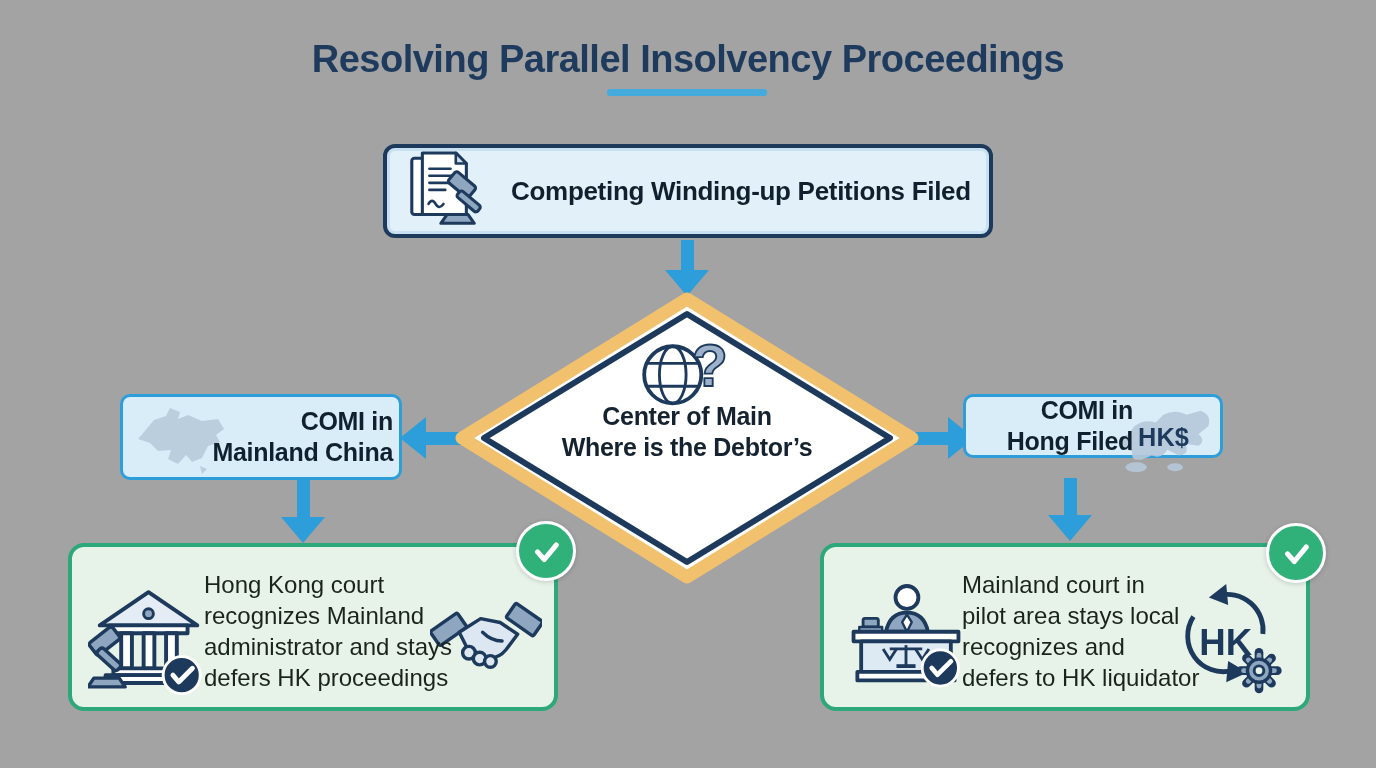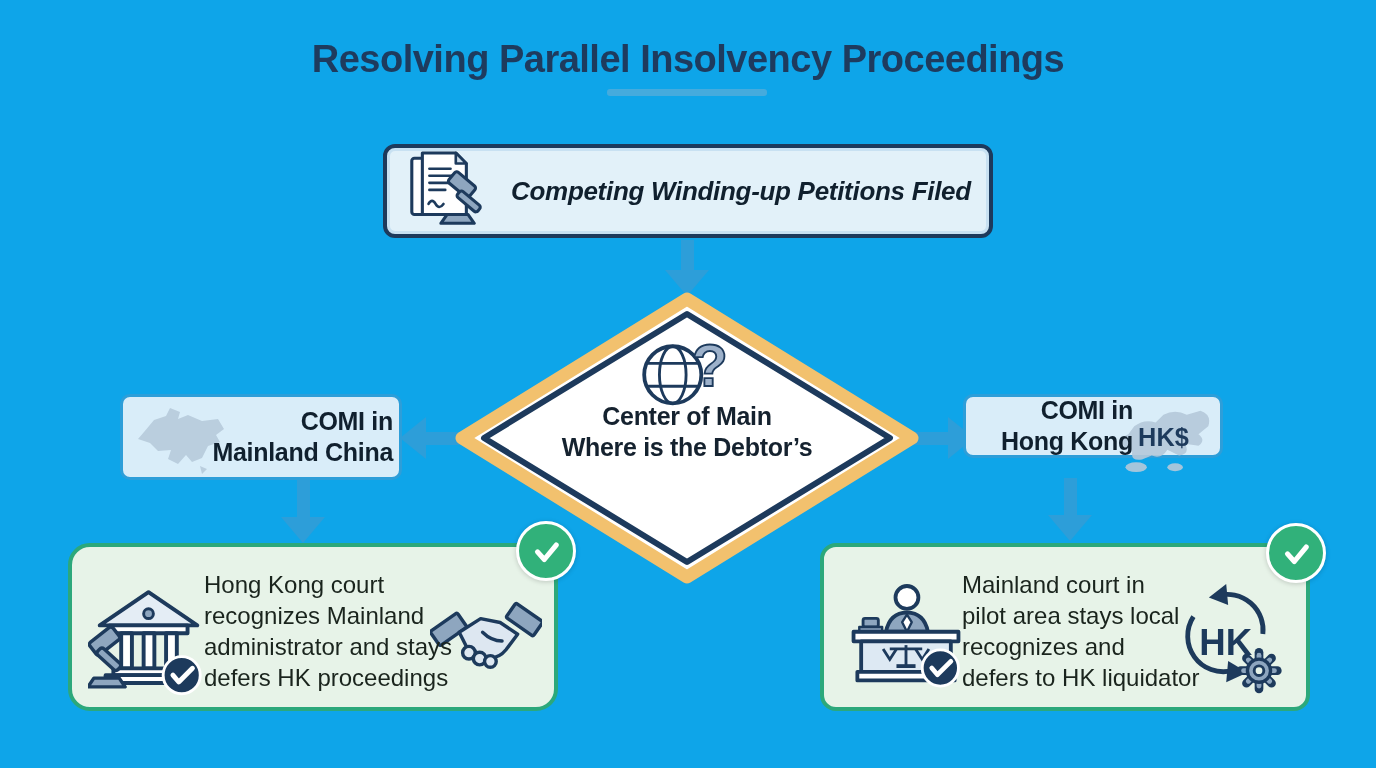--- a/index.html
+++ b/index.html
@@ -1,39 +1,39 @@
 <!DOCTYPE html>
 <html><head>
 <meta charset="utf-8">
 <style>
   html,body { margin:0; padding:0; background:#ffffff; }
   #canvas {
     position:relative; width:1376px; height:768px; margin:0 auto;
-    background:#0ea5e9; overflow:hidden;
+    background:#a3a3a3; overflow:hidden;
     font-family:"Liberation Sans", sans-serif;
   }
   
   .title {
     position:absolute; top:38px; left:0; width:100%;
     text-align:center; font-size:38px; font-weight:bold;
     letter-spacing:-0.5px; color:#1e3b5e;
   }
   .title-underline {
     position:absolute; left:607px; top:89px; width:160px; height:7px;
     background:#45abdd; border-radius:3px;
   }
   
   .start-box {
     position:absolute; left:383px; top:144px; width:610px; height:94px;
     box-sizing:border-box; background:#e2f1f9; border:4px solid #1d3a5c;
     border-radius:12px; display:flex; align-items:center;
     box-shadow:inset 0 0 0 3px rgba(140,190,225,.30);
   }
   .start-box .icon { margin-left:16px; flex:0 0 auto; }
-  .start-label { margin-left:20px; font-size:26px; font-weight:bold; color:#10202e; letter-spacing:-0.3px;font-style:italic; }
+  .start-label { margin-left:20px; font-size:26px; font-weight:bold; color:#10202e; letter-spacing:-0.3px; }
   
   .v-arrow { position:absolute; display:flex; flex-direction:column; align-items:center; }
   .v-arrow .stem { width:13px; background:#2d9ed9; flex:1; }
   .v-arrow .head { width:0; height:0; border-left:22px solid transparent; border-right:22px solid transparent; border-top:26px solid #2d9ed9; }
   .h-arrow { position:absolute; display:flex; flex-direction:row; align-items:center; }
   .h-arrow .stem { height:13px; background:#2d9ed9; flex:1; }
   .h-arrow .head-left  { width:0; height:0; border-top:21px solid transparent; border-bottom:21px solid transparent; border-right:26px solid #2d9ed9; }
   .h-arrow .head-right { width:0; height:0; border-top:21px solid transparent; border-bottom:21px solid transparent; border-left:26px solid #2d9ed9; }
   
   .diamond-svg { position:absolute; left:450px; top:291px; }
@@ -59,21 +59,21 @@
   .branch-text span { display:block;text-align:right; }
   .branch-left  .branch-text { left:60px; right:6px; }
   .branch-right .branch-text { left:2px; width:165px; }
   .map-left  { position:absolute; left:6px;  top:7px; }
   .map-right { position:absolute; right:3px; top:4px; }
   
   .outcome-box {
     position:absolute; box-sizing:border-box; width:490px; height:168px;
     background:#e7f3e8; border:4px solid #2ca87b; border-radius:16px;
   }
-  .outcome-left  { left:68px;  top:543px;border-radius:22px; }
+  .outcome-left  { left:68px;  top:543px; }
   .outcome-right { left:820px; top:543px; }
   .outcome-text {
     position:absolute; font-size:24px; line-height:31px; color:#1a241d;
   }
   .outcome-text span { display:block; }
   .outcome-left  .outcome-text { left:132px; top:22px; width:300px; }
   .outcome-right .outcome-text { left:138px; top:22px; width:310px; }
   .badge {
     position:absolute; width:54px; height:54px; border-radius:50%;
     background:#31b17a; border:3px solid #ffffff;
@@ -181,21 +181,21 @@
         <g fill="#b5c9da" opacity="0.9">
           <path d="M20 48 Q14 38 24 34 L30 26 Q40 18 52 22 L60 14 Q72 8 84 14 L98 10 Q110 14 106 26 L96 34 Q104 40 96 46 L82 44 Q88 54 76 56 L64 50 Q58 60 48 56 L38 60 Q26 62 28 52 Z"></path>
           <ellipse cx="32" cy="68" rx="11" ry="5"></ellipse>
           <ellipse cx="72" cy="68" rx="8" ry="4"></ellipse>
         </g>
         <text x="34" y="46" font-size="26" font-weight="bold" fill="#1d3a5c" font-family="Liberation Sans, sans-serif">HK$</text>
       </svg>
     </span>
     <div class="branch-text">
       <span>COMI in</span>
-      <span>Hong Kong</span>
+      <span>Hong Filed</span>
     </div>
   </div>
 
   <div class="outcome-box outcome-left">
     <div class="badge">
       <svg width="34" height="34" viewBox="0 0 40 40">
           <path d="M10 21 l8 9 l14 -17" fill="none" stroke="#ffffff" stroke-width="6" stroke-linecap="round" stroke-linejoin="round"></path>
         </svg>
     </div>
     <span class="icon-abs" style="left:16px; top:38px;">

